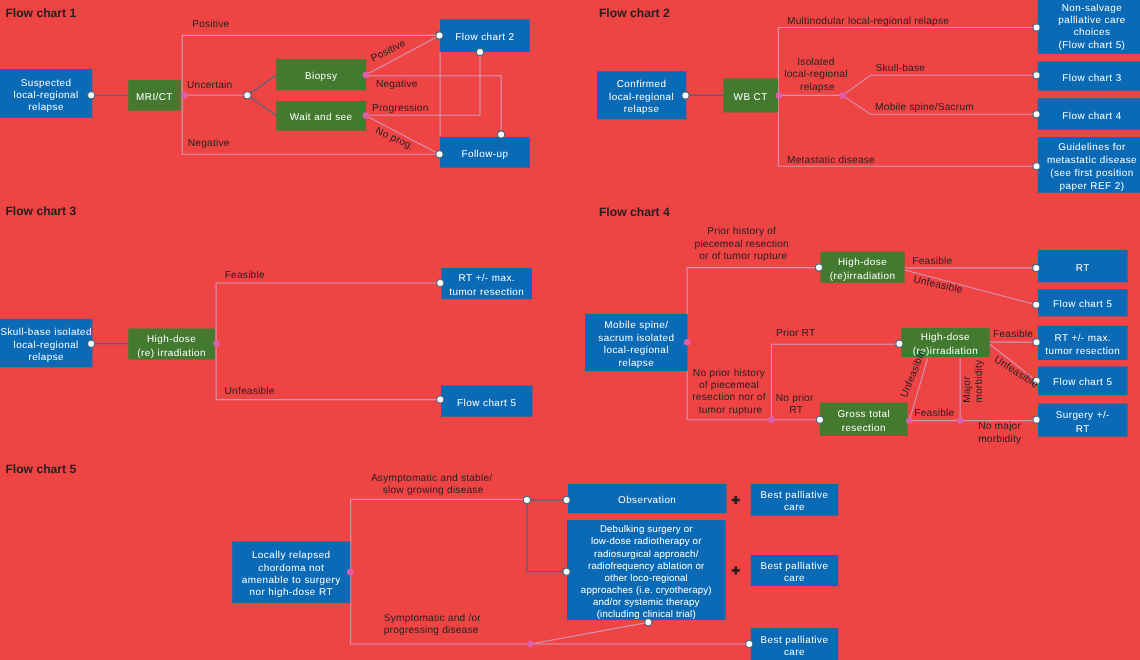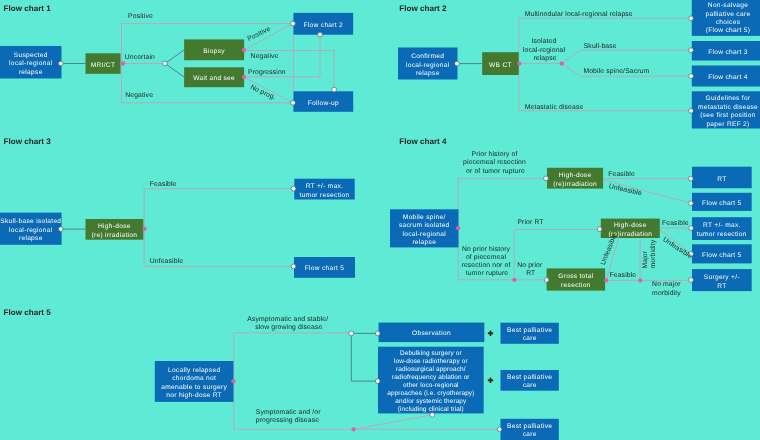--- a/index.html
+++ b/index.html
@@ -1,20 +1,20 @@
 <!DOCTYPE html>
 <html><head>
 <meta charset="utf-8">
 <title>Chordoma relapse management flow charts</title>
 <style>
   html,body{margin:0;padding:0;background:#ffffff;}
   body{width:760px;height:440px;overflow:hidden;font-family:"Liberation Sans",sans-serif;
        -webkit-font-smoothing:antialiased;text-rendering:geometricPrecision;}
   text{text-rendering:geometricPrecision;}
-  #stage{position:relative;width:760px;height:440px;background:#5eead4;text-decoration:underline;}
+  #stage{position:relative;width:760px;height:440px;background:#ef4444;text-decoration:underline;}
   svg#canvas{position:absolute;left:0;top:0;display:block;}
   text{font-family:"Liberation Sans",sans-serif;}
   .chart-title{font-size:8.1px;font-weight:bold;fill:#231f20;}
   .node-text{font-size:6.6px;fill:#ffffff;letter-spacing:0.3px;}
   .node-text.small{font-size:6.45px;letter-spacing:0.12px;}
   .edge-text{font-size:6.8px;fill:#231f20;letter-spacing:0.13px;}
 </style>
 </head>
 <body>
 

